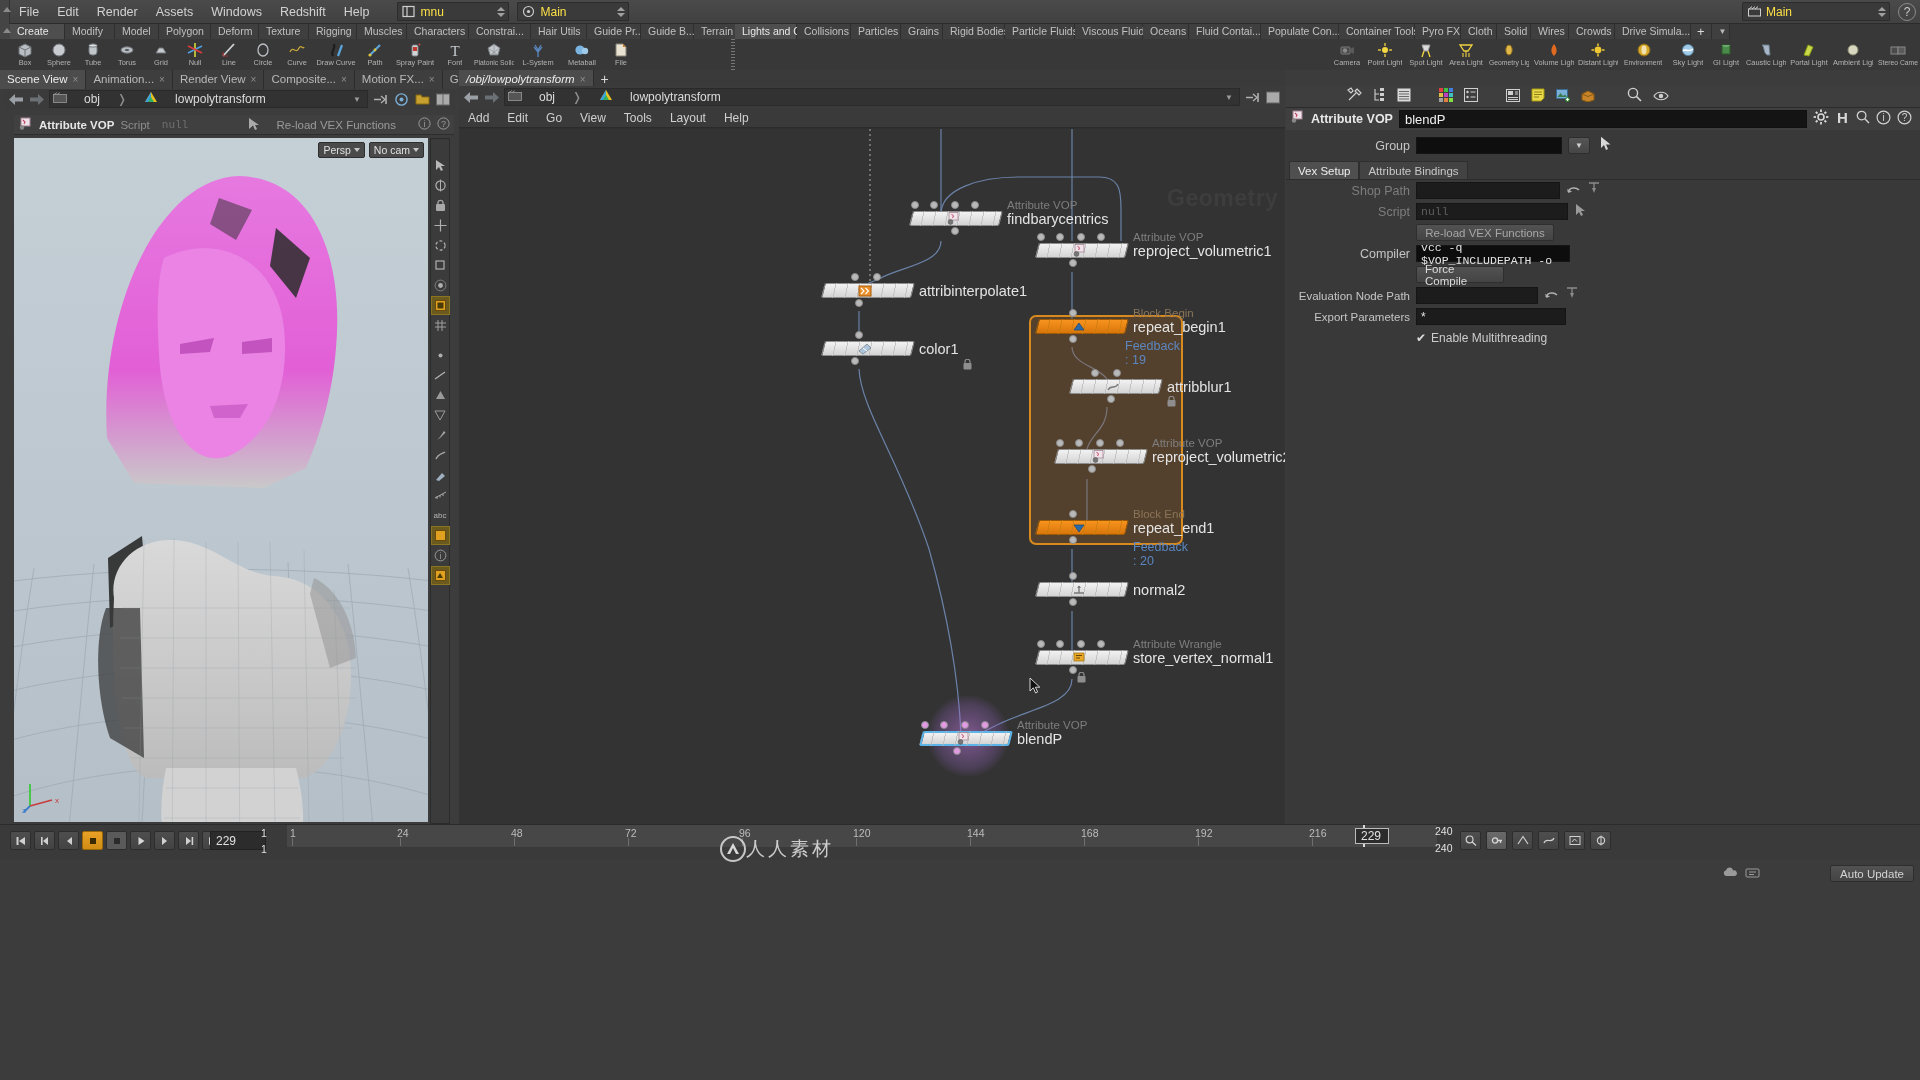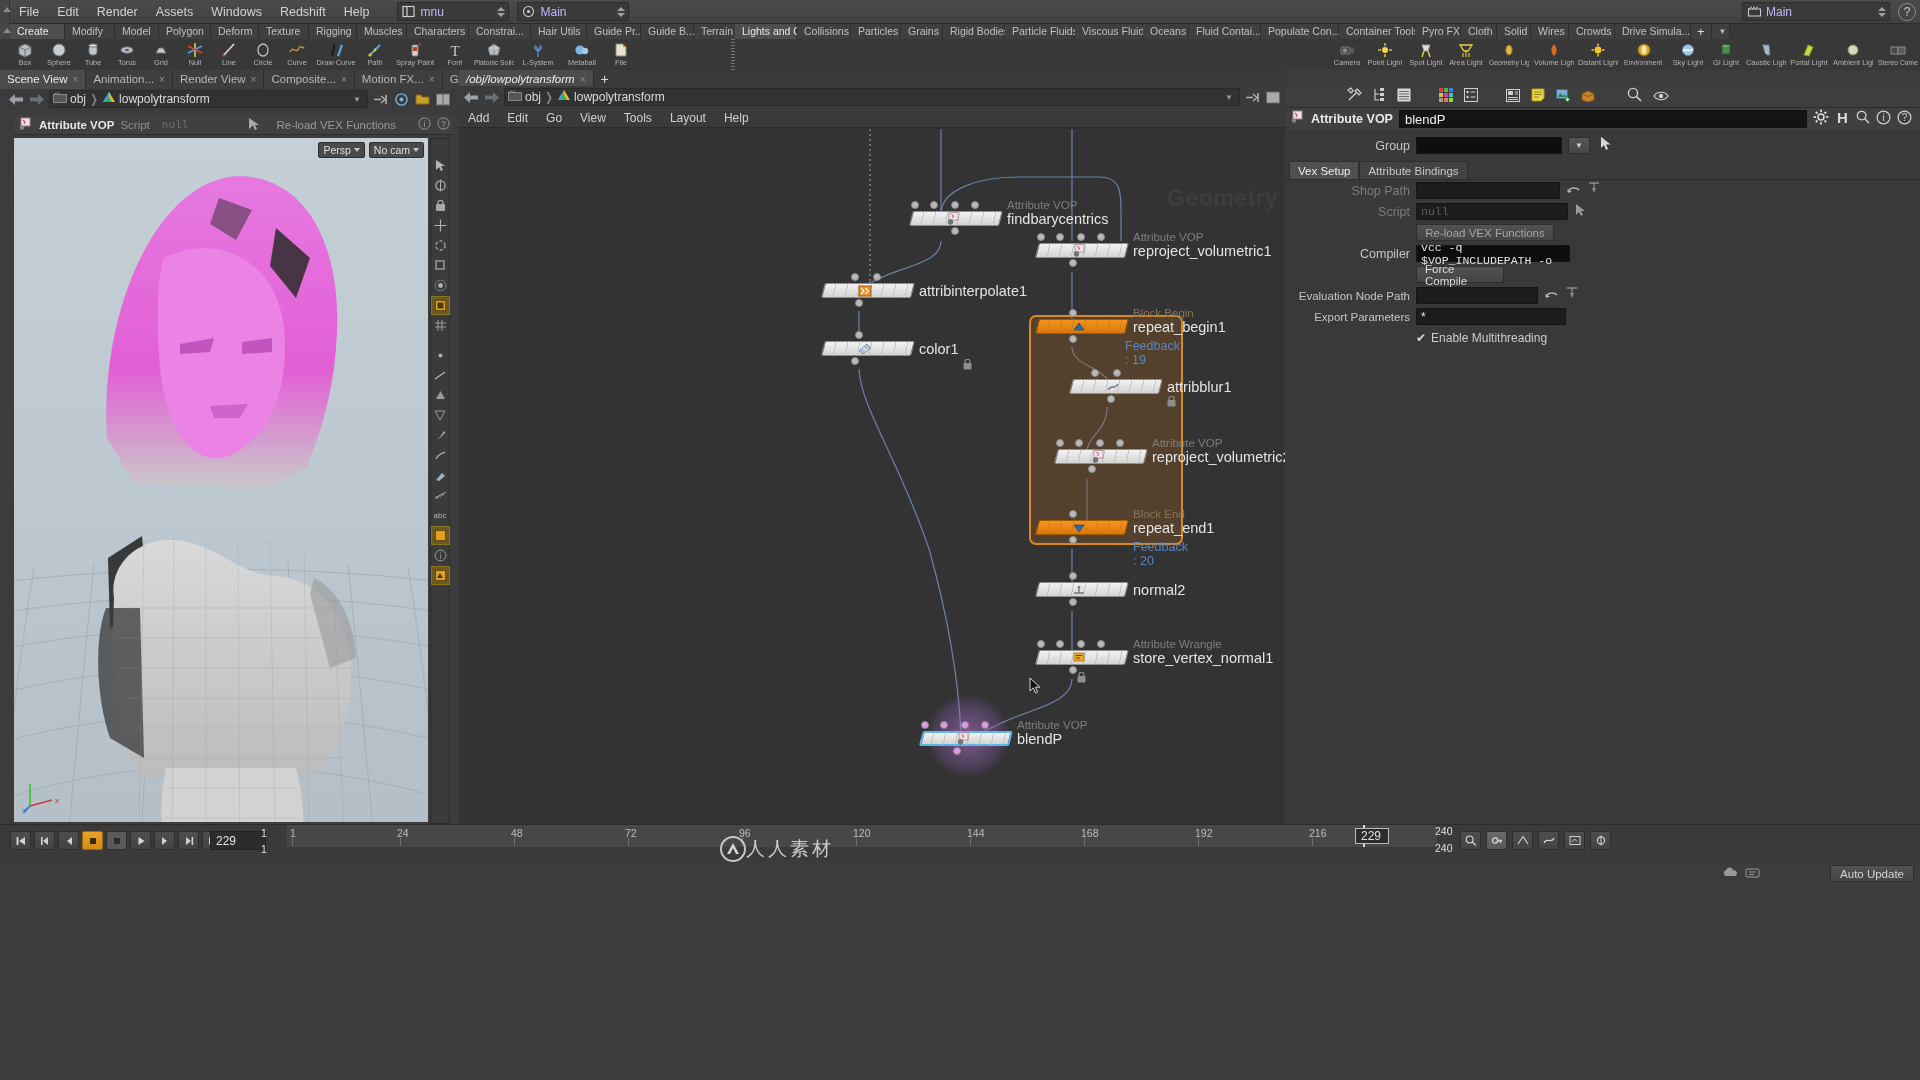--- a/index.html
+++ b/index.html
@@ -9,21 +9,21 @@
 
   
   .menubar { position:absolute; left:0; top:0; width:1920px; height:24px;
     background:linear-gradient(#4a4a4a,#414141); display:flex; align-items:center;
     border-bottom:1px solid #2b2b2b; }
   .menubar .grip { width:10px; height:24px; background:#454545;
     border-right:1px solid #333; position:relative;}
   .menubar .grip:after{content:"";position:absolute;left:3px;top:7px;border-left:4px solid transparent;border-right:4px solid transparent;border-bottom:5px solid #8a8a8a;}
   .menu-item { padding:0 9px; font-size:12.5px; color:#d2d2d2; line-height:24px; cursor:default;}
   .combo { height:19px; background:#3a3a3a; border:1px solid #2c2c2c; margin-left:8px;
-    display:flex; align-items:center; min-width:105px; font-size:12px; color:#c4b5fd;
+    display:flex; align-items:center; min-width:105px; font-size:12px; color:#fde047;
     border-radius:1px; }
   .combo .ci { width:16px; height:16px; margin:0 4px 0 3px; display:flex;align-items:center;justify-content:center;}
   .combo .lbl{flex:1;}
   .combo .spin { width:14px; height:17px; display:flex;flex-direction:column;align-items:center;justify-content:center;gap:2px;}
   .combo .spin i{display:block;width:0;height:0;border-left:4px solid transparent;border-right:4px solid transparent;}
   .combo .spin i.up{border-bottom:4px solid #a0a0a0;}
   .combo .spin i.dn{border-top:4px solid #a0a0a0;}
   .help-btn{ position:absolute; right:4px; top:3px; width:18px;height:18px;border-radius:50%;
     border:1px solid #8a8a8a; color:#c9c9c9; font-size:12px; text-align:center; line-height:16px;}
 
@@ -49,21 +49,21 @@
   .panetabs{position:absolute;height:19px;display:flex;align-items:center;background:#3a3a3a;}
   .ptab{height:19px;line-height:19px;padding:0 7px;font-size:11.5px;color:#b9b9b9;
     background:#3e3e3e;border-right:1px solid #2c2c2c;display:flex;align-items:center;gap:5px;white-space:nowrap;}
   .ptab.active{background:#4c4c4c;color:#ececec;}
   .ptab .x{font-size:10px;color:#8e8e8e;}
 
   
   .pathbar{height:22px;display:flex;align-items:center;gap:3px;background:#3b3b3b;padding:0 3px;}
   .nav-arrow{width:18px;height:18px;display:flex;align-items:center;justify-content:center;}
   .pathfield{flex:1;height:18px;background:#323232;border:1px solid #2a2a2a;display:flex;
-    align-items:center;font-size:12px;color:#dcdcdc;padding:0 3px;gap:3px;}
+    align-items:center;font-size:12px;color:#dcdcdc;padding:0 3px;gap:17px;}
   .crumbsep{color:#8d8d8d;font-size:12px;}
   .pf-dd{margin-left:auto;width:14px;text-align:center;color:#9a9a9a;font-size:8px;}
 
   
   #viewport{position:absolute;left:14px;top:138px;width:414px;height:684px;
     background:linear-gradient(#c5cfd6 0%,#bcc7cf 55%,#b4bfc8 100%);overflow:hidden;}
   .vp-top{position:absolute;right:4px;top:4px;display:flex;gap:4px;}
   .vp-chip{height:16px;background:#4a4a4a;border:1px solid #2e2e2e;color:#e0e0e0;
     font-size:10.5px;display:flex;align-items:center;padding:0 4px;gap:3px;border-radius:2px;}
   .vp-chip .ar{border-left:3px solid transparent;border-right:3px solid transparent;border-top:4px solid #c6c6c6;}

